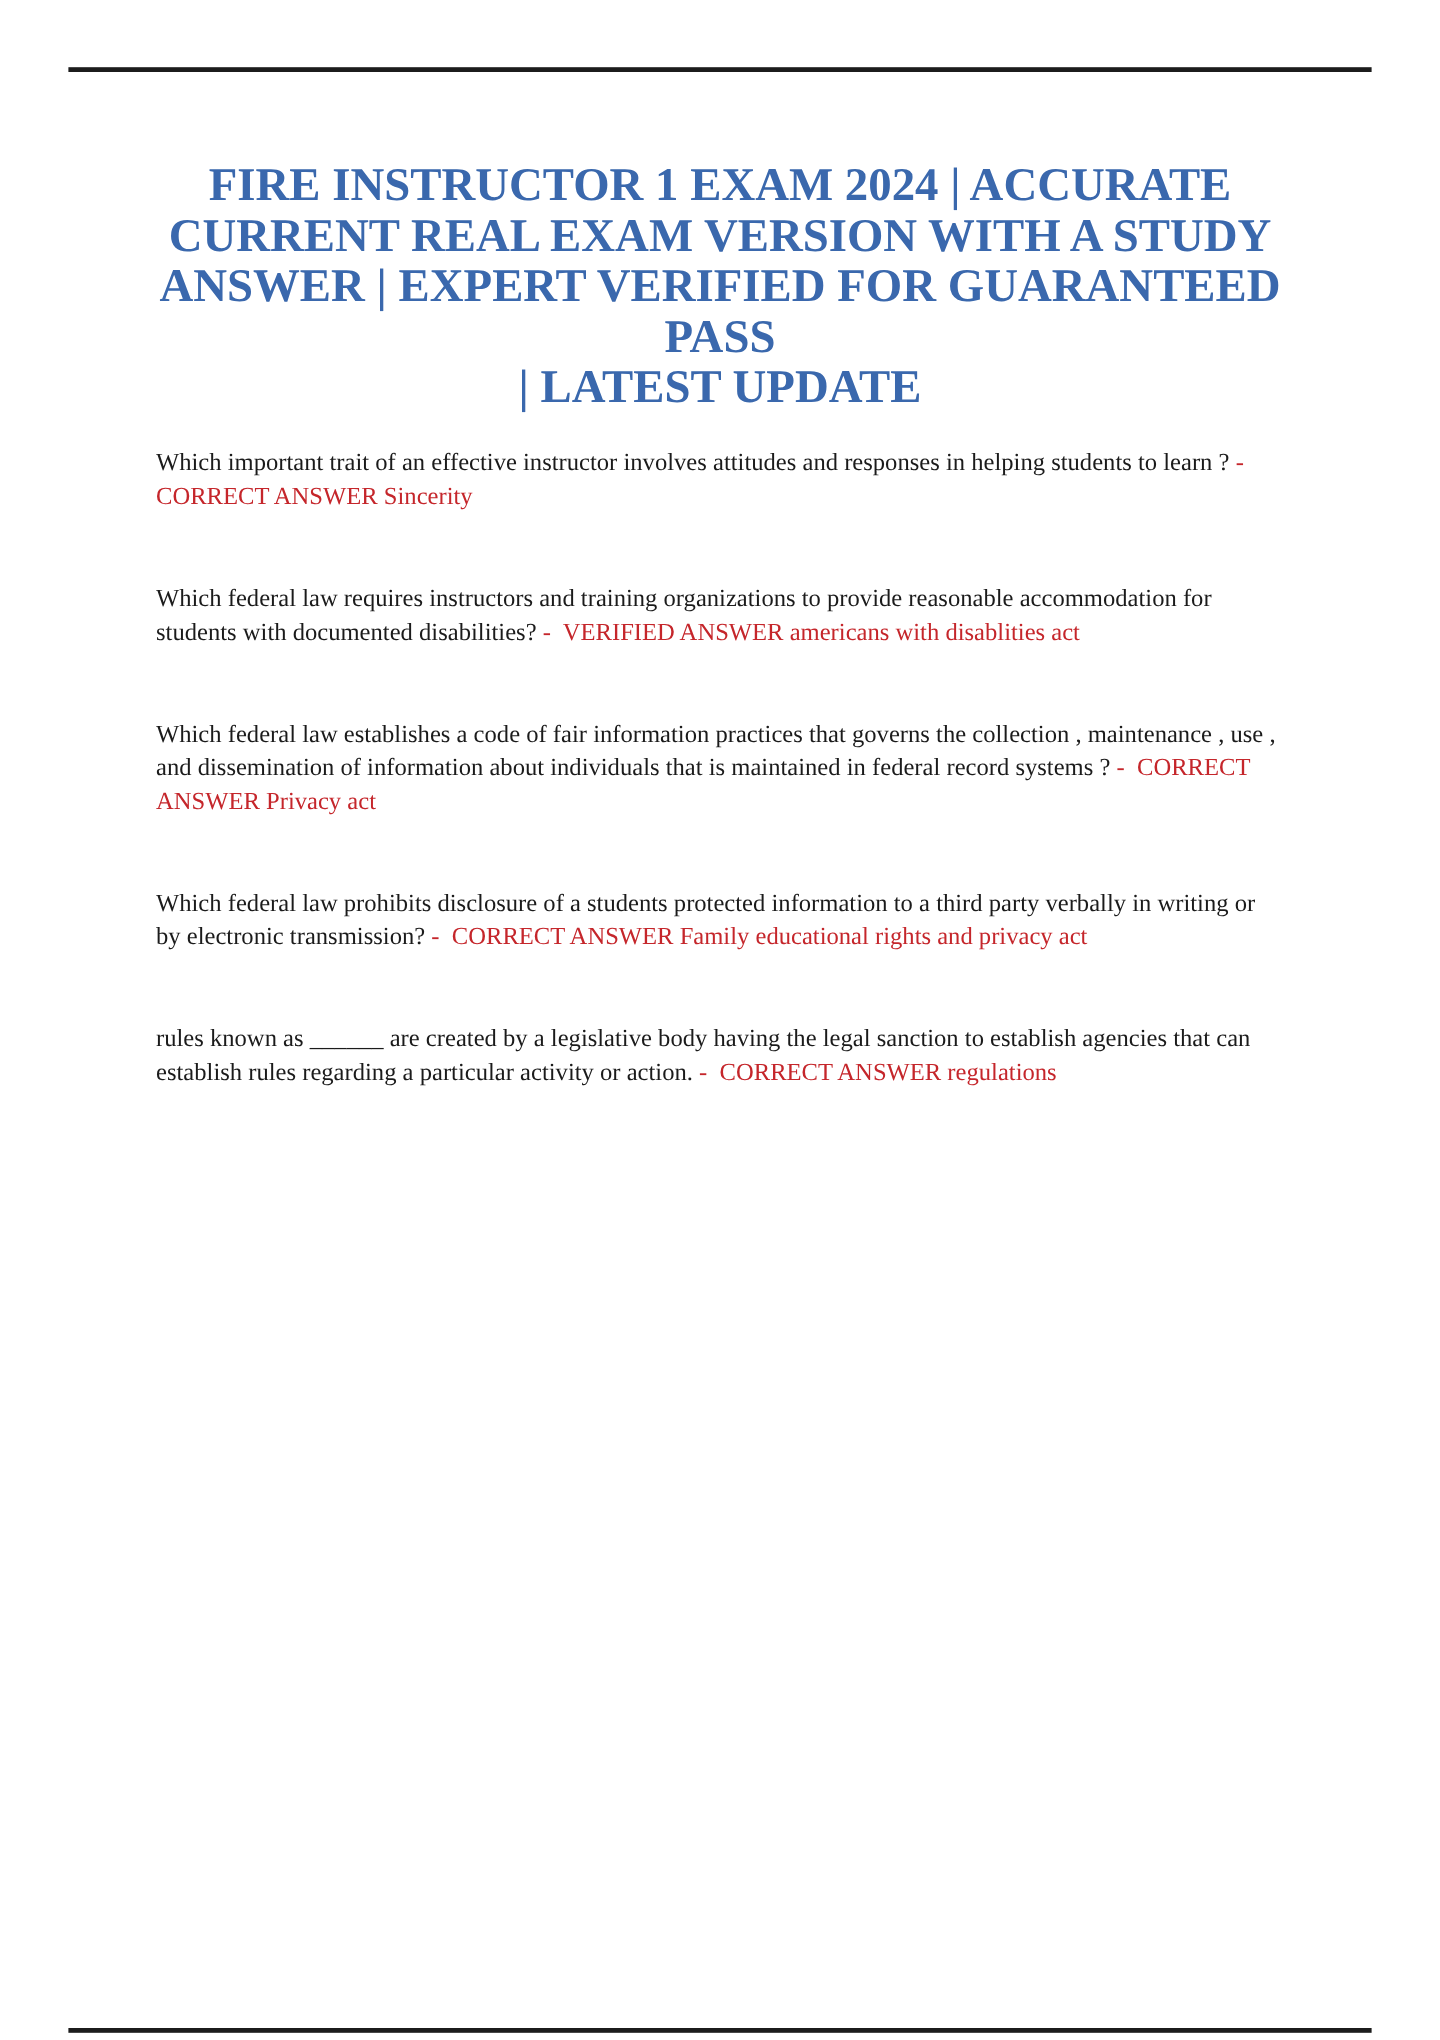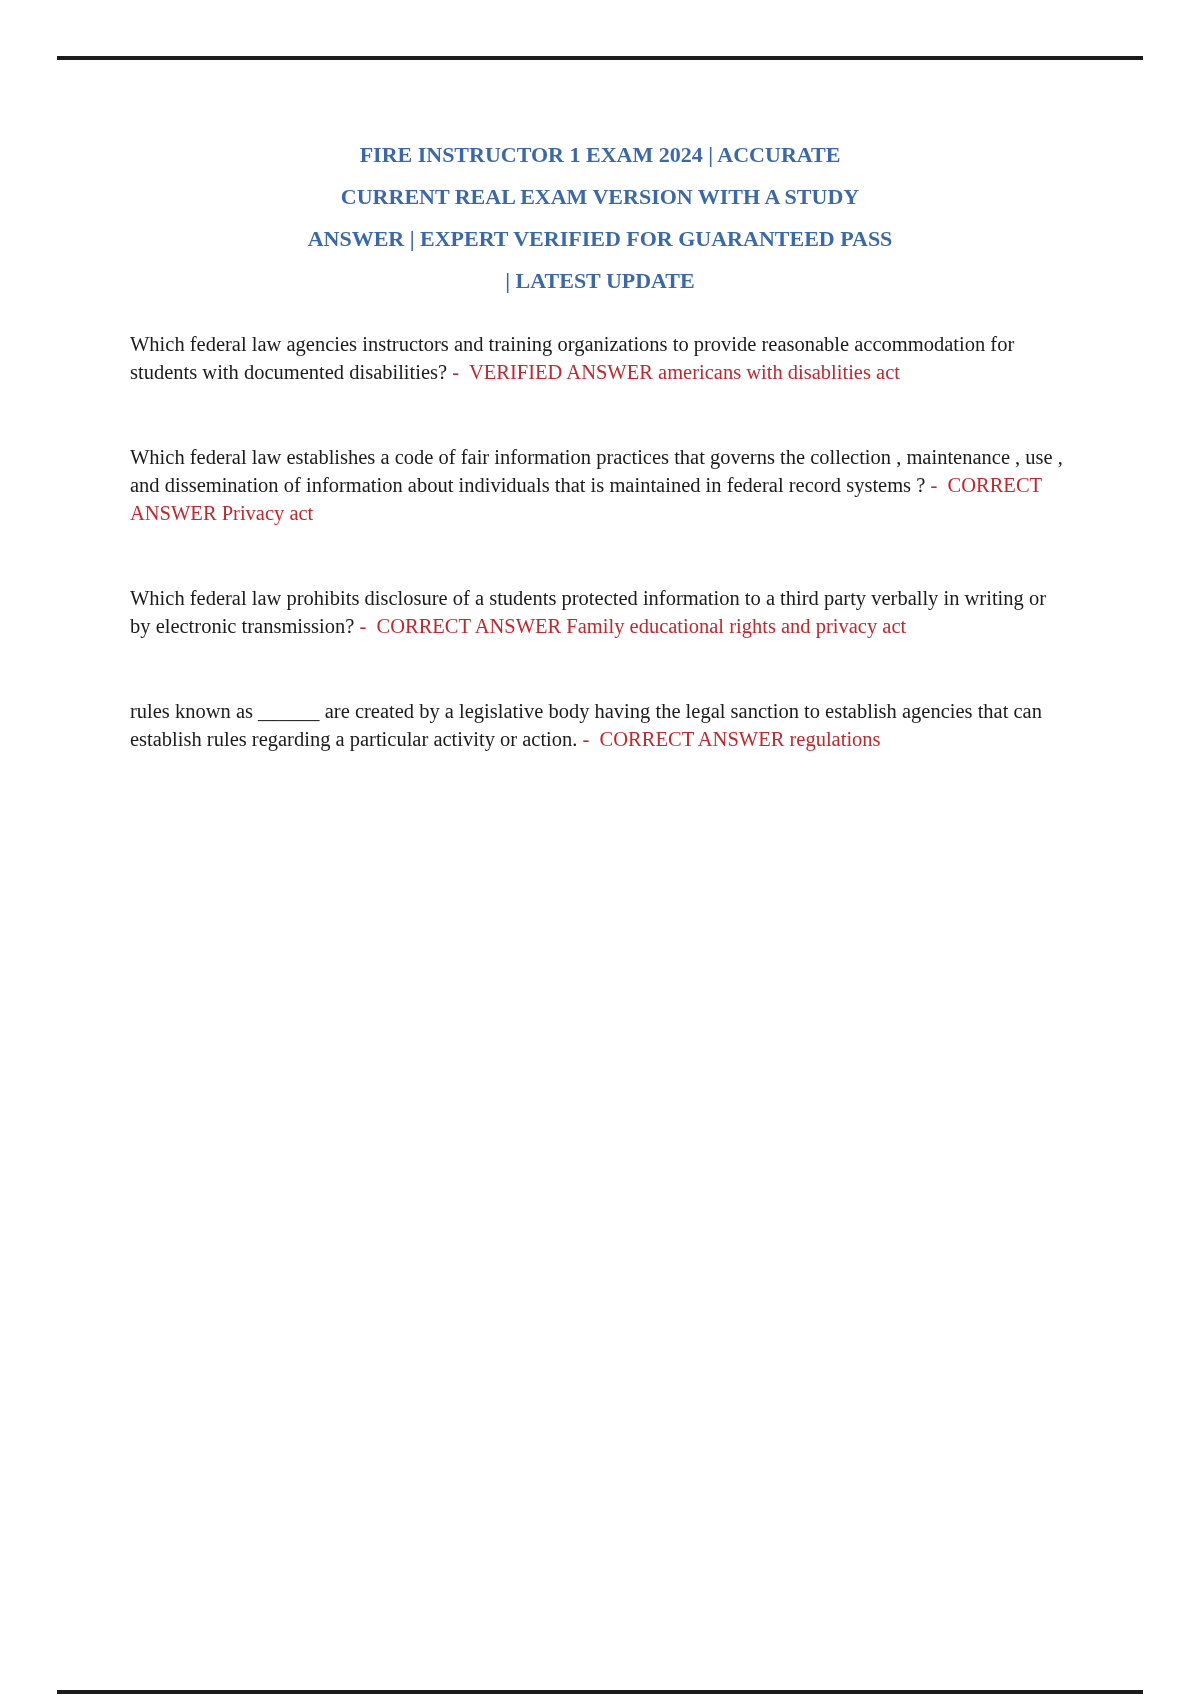--- a/index.html
+++ b/index.html
@@ -21,21 +21,21 @@
     position:absolute;left:57px;width:1086px;height:4px;
     background:var(--rule_color);
   }
   .rule-top{top:56px;}
   .rule-bottom{top:1690px;}
   .content{
     position:absolute;left:130px;top:0;width:940px;
   }
   .doc-title{
     margin:134px 0 28px 0;
-    font-size:22px;line-height:42px;font-weight:bold;
+    font-size:39px;line-height:42px;font-weight:bold;
     color:var(--title_color);
     text-align:center;
     font-family:"Liberation Serif", serif;
   }
   .doc-title .tl{display:block;}
   .qa{
     margin:0 0 57px 0;
     font-size:20.5px;line-height:28px;
     color:var(--body_text_color);
   }
@@ -52,24 +52,25 @@
 <div class="content">
 
   <h1 class="doc-title">
     <span class="tl">FIRE INSTRUCTOR 1 EXAM 2024 | ACCURATE</span>
     <span class="tl">CURRENT REAL EXAM VERSION WITH A STUDY</span>
     <span class="tl">ANSWER | EXPERT VERIFIED FOR GUARANTEED PASS</span>
     <span class="tl">| LATEST UPDATE</span>
   </h1>
 
 
+  <p class="qa"><span class="q">Which important trait of an effective instructor involves attitudes and responses in helping students to learn ?</span> <span class="a">-  CORRECT ANSWER Sincerity</span></p>
 
 
 
-  <p class="qa"><span class="q">Which federal law agencies instructors and training organizations to provide reasonable accommodation for students with documented disabilities?</span> <span class="a">-  VERIFIED ANSWER americans with disablities act</span></p>
+  <p class="qa"><span class="q">Which federal law requires instructors and training organizations to provide reasonable accommodation for students with documented disabilities?</span> <span class="a">-  VERIFIED ANSWER americans with disablities act</span></p>
 
   <p class="qa"><span class="q">Which federal law establishes a code of fair information practices that governs the collection , maintenance , use , and dissemination of information about individuals that is maintained in federal record systems ?</span> <span class="a">-  CORRECT ANSWER Privacy act</span></p>
 
   <p class="qa"><span class="q">Which federal law prohibits disclosure of a students protected information to a third party verbally in writing or by electronic transmission?</span> <span class="a">-  CORRECT ANSWER Family educational rights and privacy act</span></p>
 
   <p class="qa"><span class="q">rules known as ______ are created by a legislative body having the legal sanction to establish agencies that can establish rules regarding a particular activity or action.</span> <span class="a">-  CORRECT ANSWER regulations</span></p>
 
 </div>
 
 <div class="rule rule-bottom"></div>

